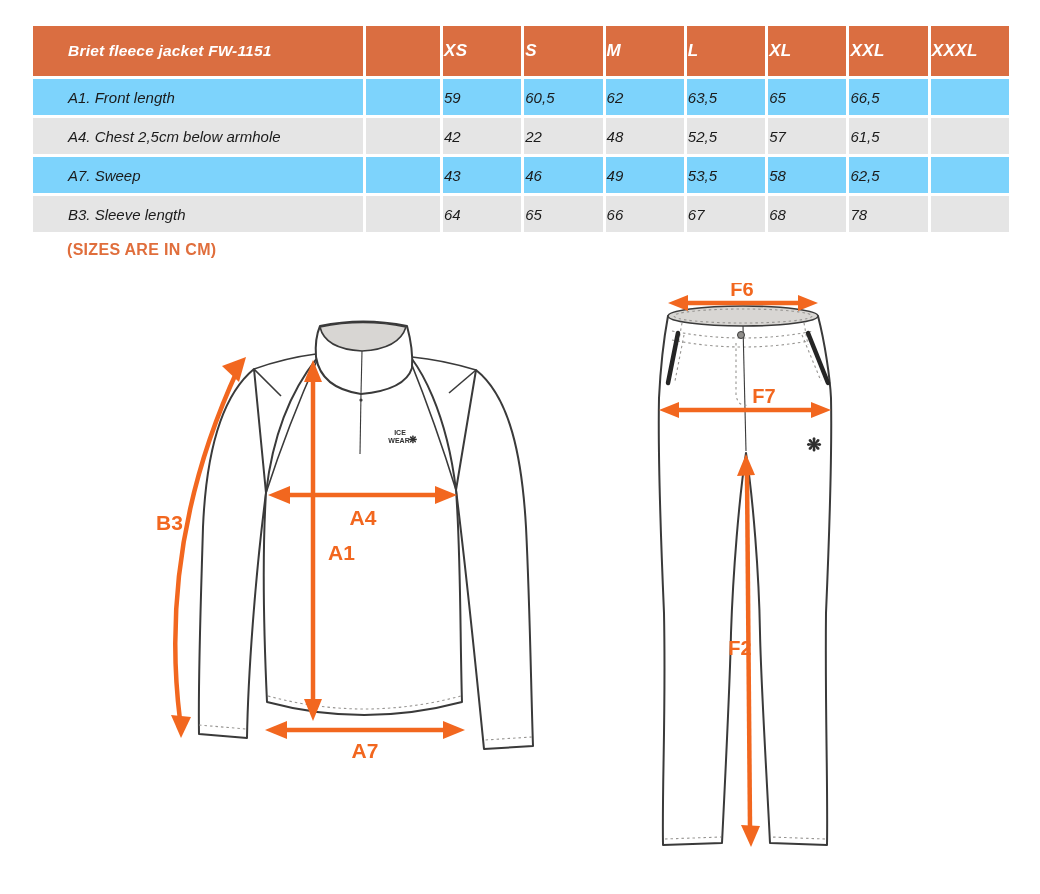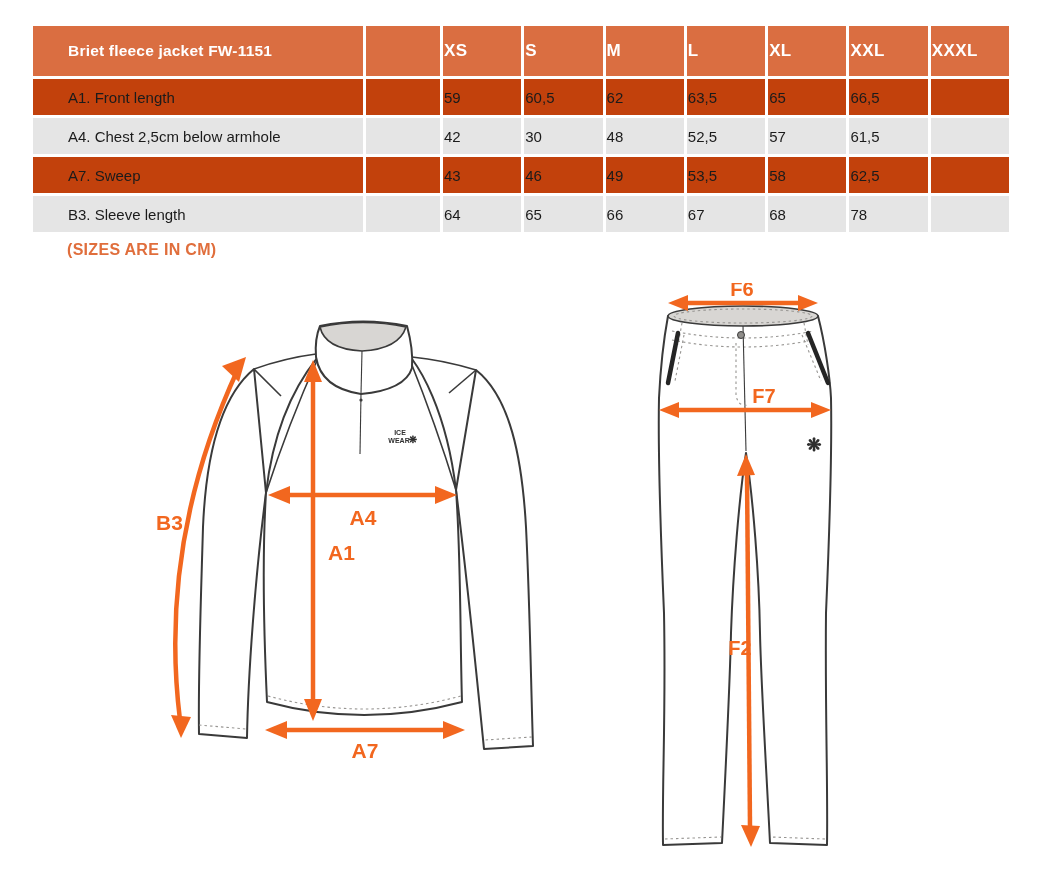--- a/index.html
+++ b/index.html
@@ -2,27 +2,27 @@
 <html><head>
 <meta charset="utf-8">
 <style>
   html,body{margin:0;padding:0;background:#fff;}
   .page{position:relative;width:1040px;height:894px;background:#fff;overflow:hidden;
         font-family:"Liberation Sans",sans-serif;}
 
   
   table.size-chart{position:absolute;left:30px;top:23px;width:982px;
     border-collapse:separate;border-spacing:3px;table-layout:fixed;}
-  table.size-chart th,table.size-chart td{overflow:hidden;white-space:nowrap;}
+  table.size-chart th,table.size-chart td{overflow:hidden;white-space:nowrap;font-style:italic;}
   thead th{background:#DA6E41;color:#fff;height:48px;font-weight:bold;vertical-align:middle;}
   th.label-col{text-align:left;padding-left:35px;font-size:15.5px;letter-spacing:.2px;}
   th.size-col{text-align:left;font-size:17px;letter-spacing:.4px;}
   tbody td{height:34px;text-align:left;font-size:15px;color:#1b1b1b;vertical-align:middle;}
   tbody td.row-label{text-align:left;padding-left:35px;}
-  tr.dark td{background:#c2410c;}
+  tr.dark td{background:#7dd3fc;}
   tr.light td{background:#e5e5e5;}
 
   
   .sizes-note{position:absolute;left:67px;top:241px;color:#E06E3C;
     font-size:16px;font-weight:bold;letter-spacing:.3px;}
 
   
   svg{position:absolute;}
   .garment{fill:#ffffff;stroke:#3a3a3a;stroke-width:2;stroke-linejoin:round;}
   .seam{fill:none;stroke:#3a3a3a;stroke-width:1.6;}
@@ -75,21 +75,21 @@
         <td>62</td>
         <td>63,5</td>
         <td>65</td>
         <td>66,5</td>
         <td></td>
       </tr>
       <tr class="light">
         <td class="row-label">A4. Chest 2,5cm below armhole</td>
         <td></td>
         <td>42</td>
-        <td>30</td>
+        <td>22</td>
         <td>48</td>
         <td>52,5</td>
         <td>57</td>
         <td>61,5</td>
         <td></td>
       </tr>
       <tr class="dark">
         <td class="row-label">A7. Sweep</td>
         <td></td>
         <td>43</td>

